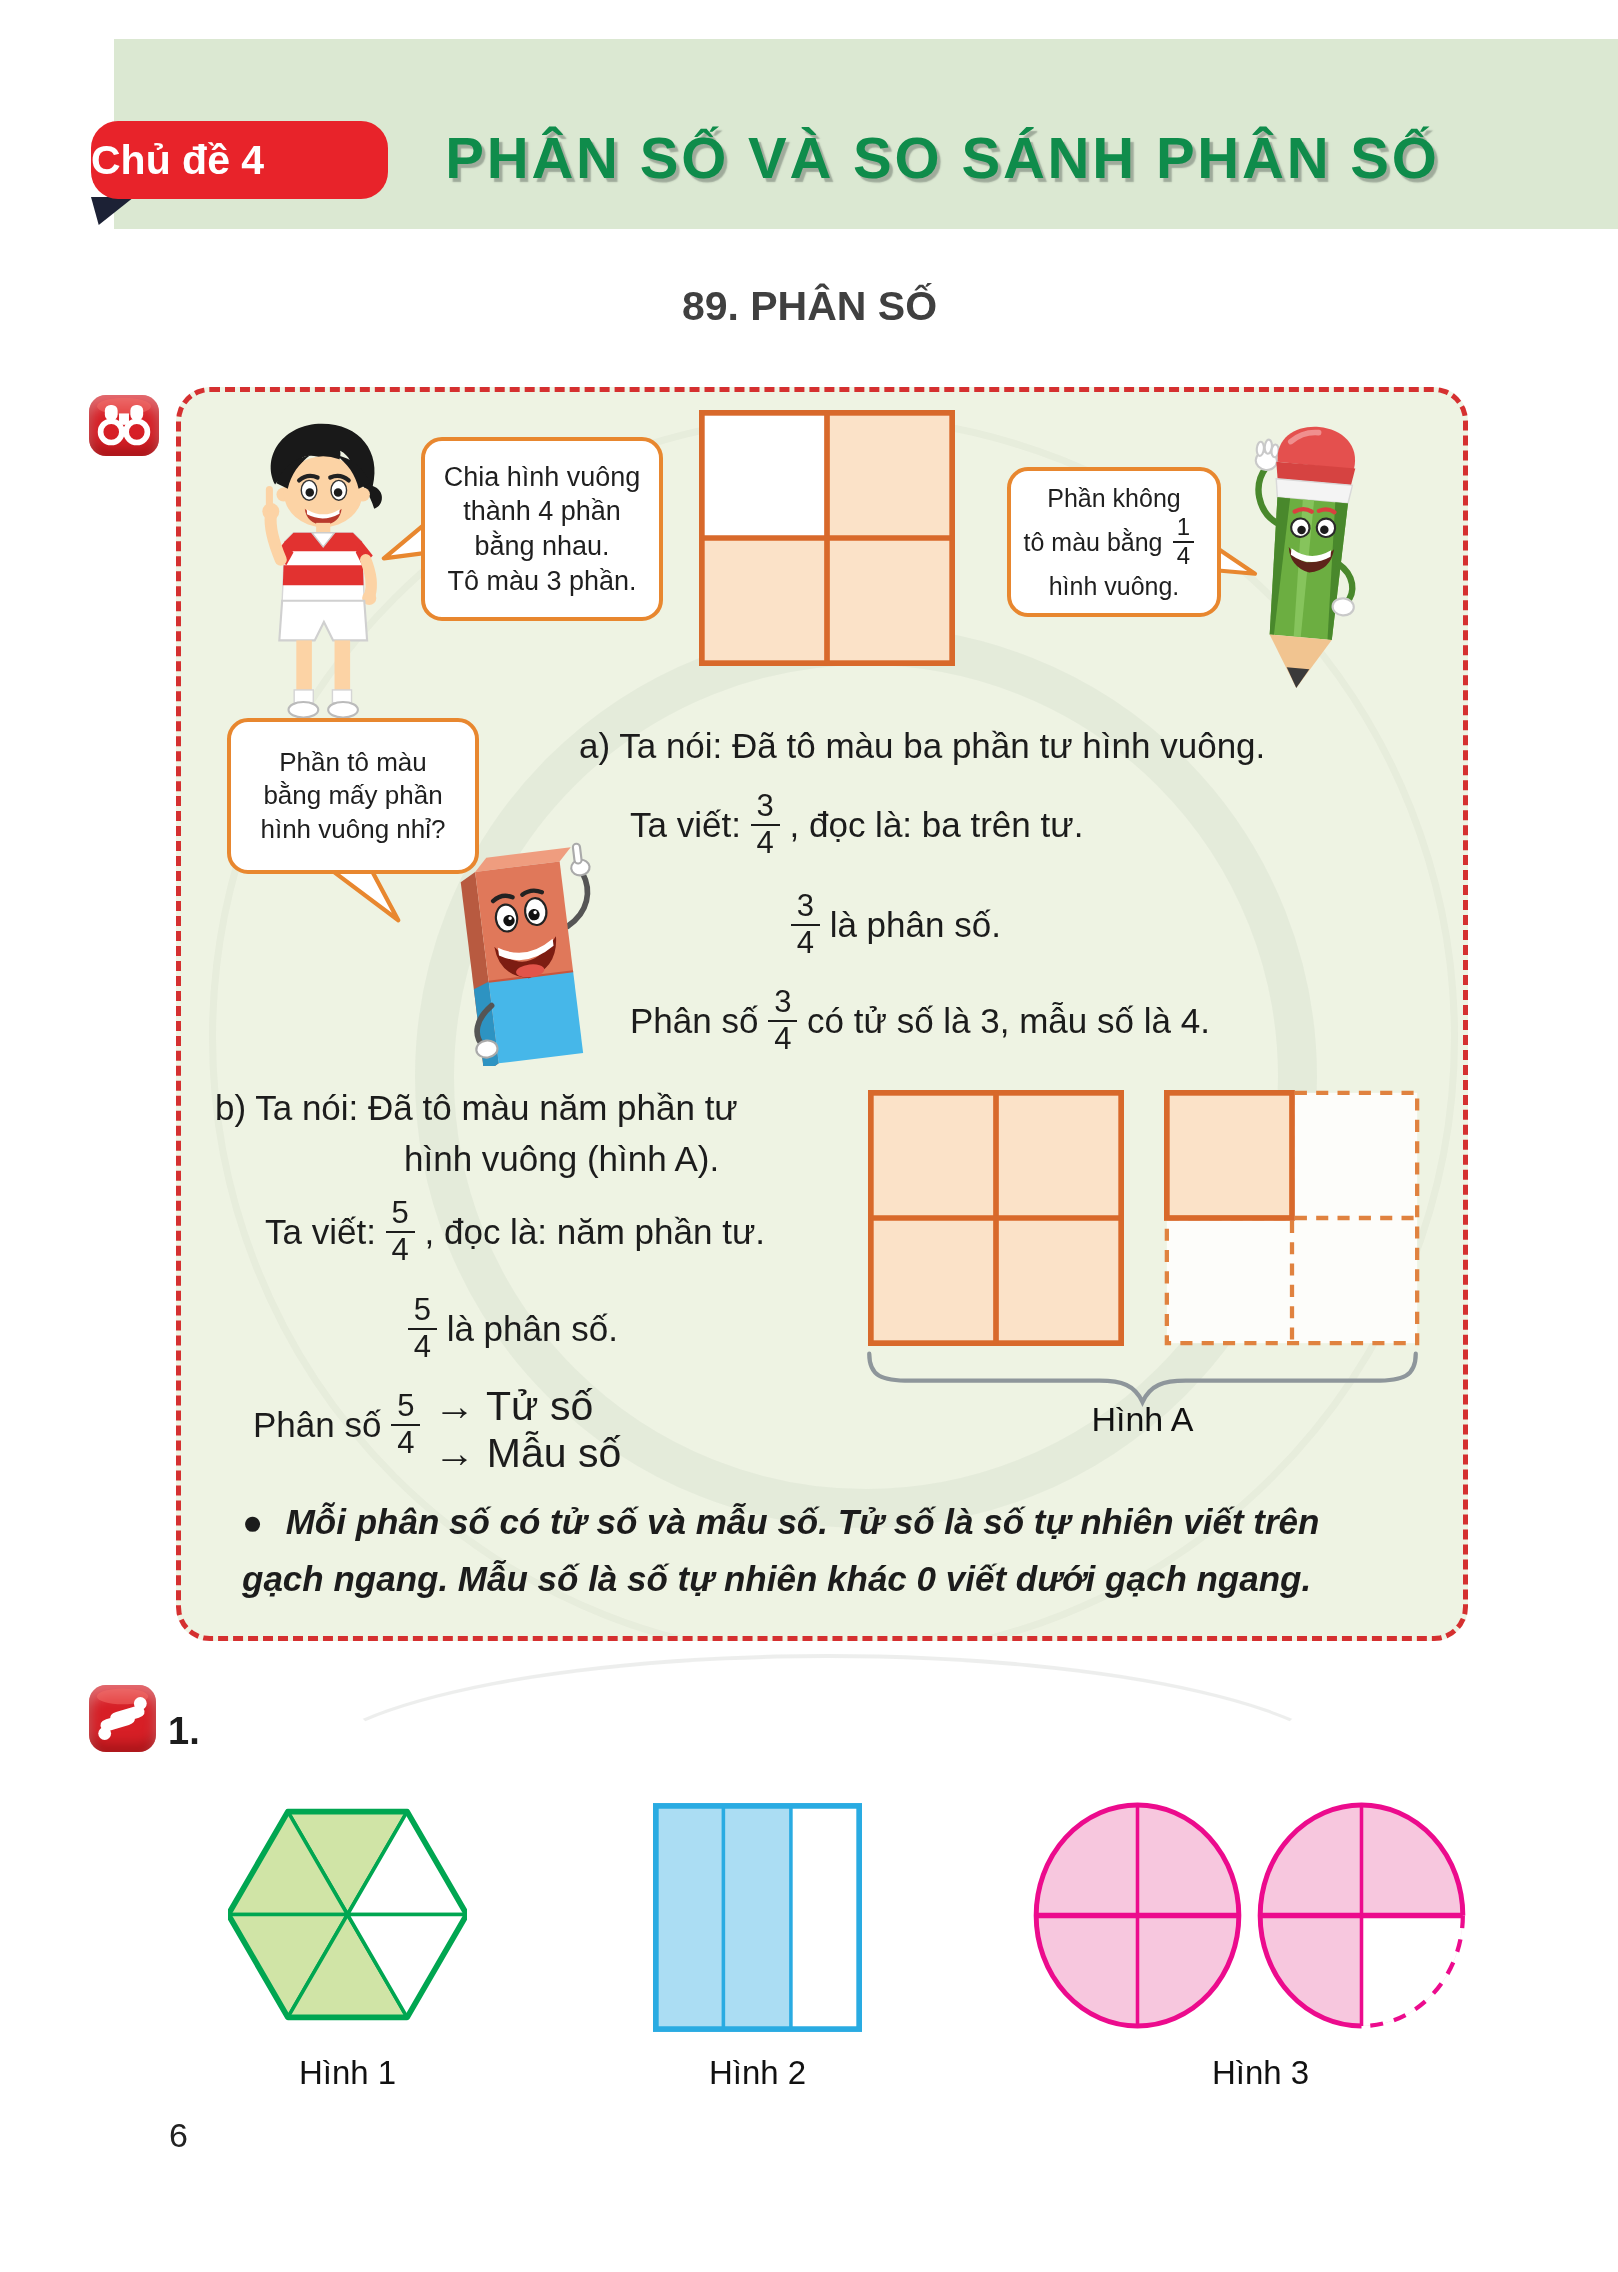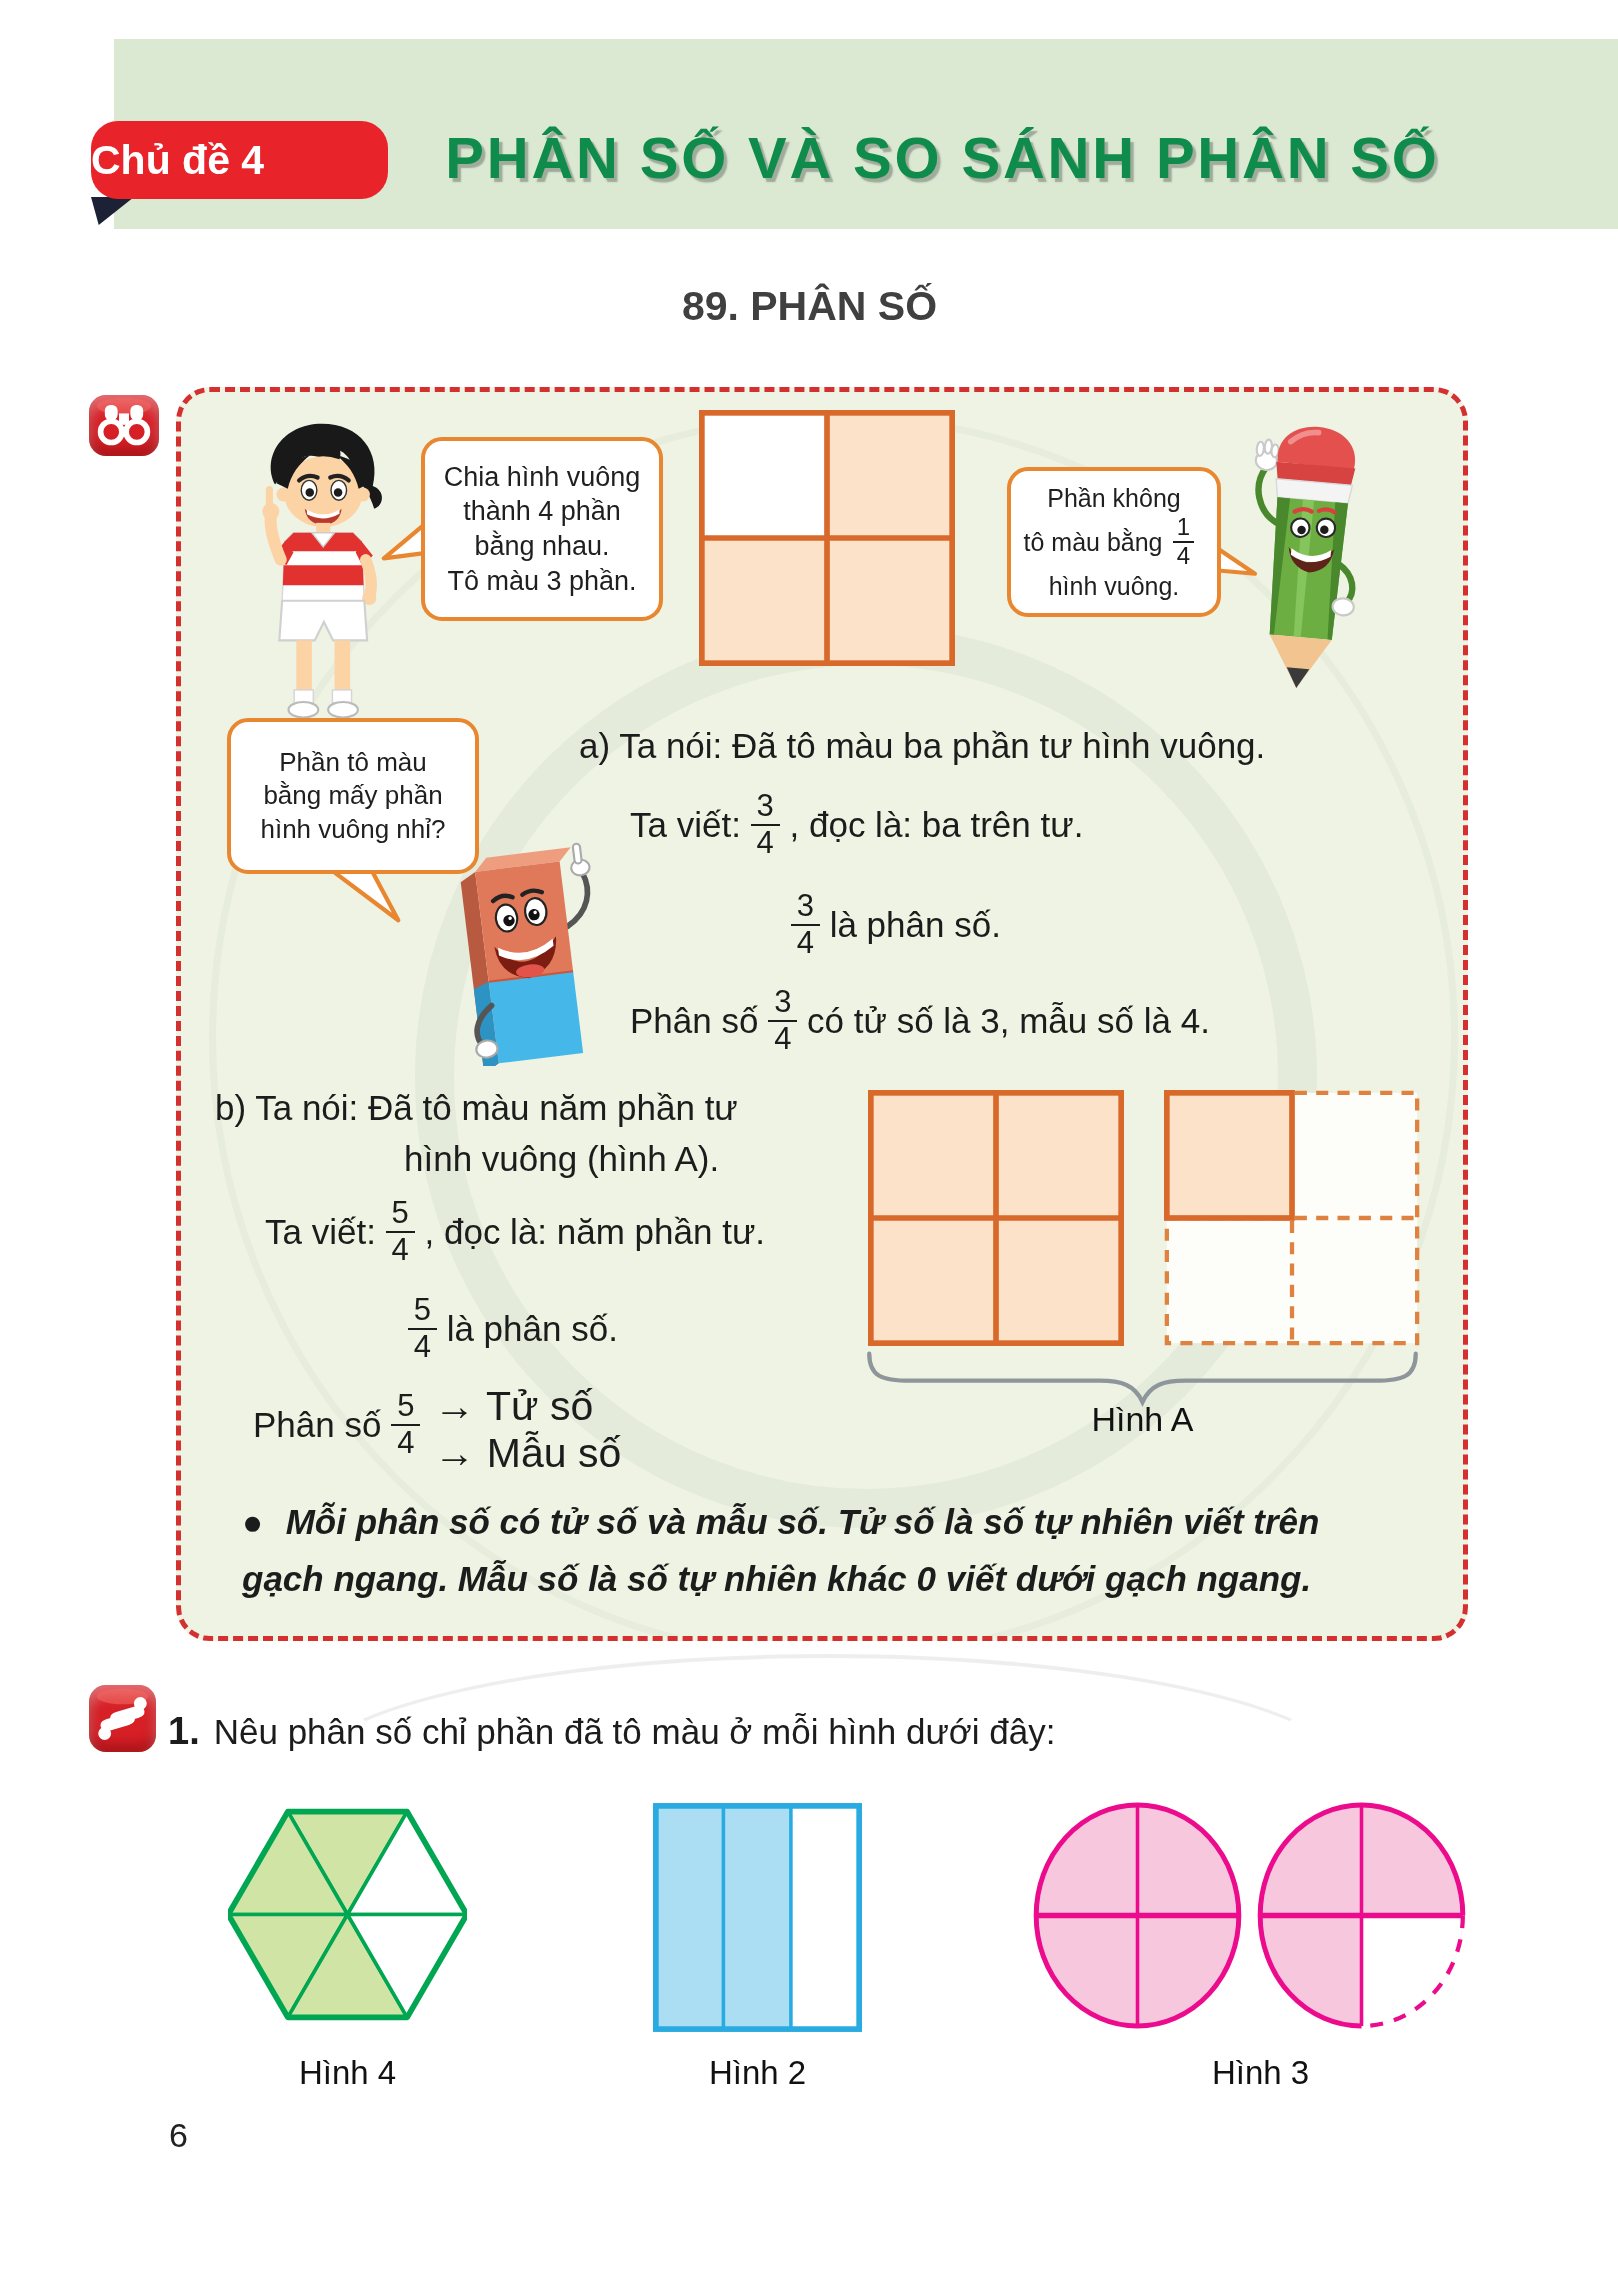--- a/index.html
+++ b/index.html
@@ -310,37 +310,36 @@
       <g fill="#ffffff">
         <path d="M18,62 Q12,52 24,48 L52,40 Q62,37 64,45 Q66,53 56,56 L30,64 Q20,68 18,62 Z"></path>
         <circle cx="22" cy="68" r="9"></circle>
         <path d="M76,32 Q82,42 70,46 L42,54 Q32,57 30,49 Q28,41 38,38 L64,30 Q74,26 76,32 Z"></path>
         <circle cx="72" cy="26" r="9"></circle>
       </g>
     </svg>
   </div>
   <div id="exercise-line">
     <span id="exercise-num">1.</span>
-    <span id="exercise-text">Nêu phân số chỉ phần đã tô màu ở mỗi hình dưới đây:</span>
   </div>
 
   <div id="wm-arc"></div>
 
   <svg class="abs" style="left:228px;top:1808px;" width="239" height="213" viewBox="0 0 336 300">
     <g stroke="#00a651" stroke-width="5" stroke-linejoin="round">
       <polygon points="84,5 252,5 168,150" fill="#d0e4a6"></polygon>
       <polygon points="0,150 84,5 168,150" fill="#d0e4a6"></polygon>
       <polygon points="84,295 0,150 168,150" fill="#d0e4a6"></polygon>
       <polygon points="252,295 84,295 168,150" fill="#d0e4a6"></polygon>
       <polygon points="252,5 336,150 168,150" fill="#ffffff"></polygon>
       <polygon points="336,150 252,295 168,150" fill="#ffffff"></polygon>
     </g>
     <polygon points="84,5 252,5 336,150 252,295 84,295 0,150" fill="none" stroke="#00a651" stroke-width="8" stroke-linejoin="round"></polygon>
   </svg>
-  <div class="fig-label" style="left:234px;top:2054px;">Hình 4</div>
+  <div class="fig-label" style="left:234px;top:2054px;">Hình 1</div>
 
   <svg class="abs" style="left:653px;top:1803px;" width="209" height="229" viewBox="0 0 294 322">
     <rect x="4" y="4" width="286" height="314" fill="#ffffff"></rect>
     <rect x="4" y="4" width="95" height="314" fill="#abddf3"></rect>
     <rect x="99" y="4" width="95" height="314" fill="#abddf3"></rect>
     <line x1="99" y1="4" x2="99" y2="318" stroke="#29abe2" stroke-width="5"></line>
     <line x1="194" y1="4" x2="194" y2="318" stroke="#29abe2" stroke-width="5"></line>
     <rect x="4" y="4" width="286" height="314" fill="none" stroke="#29abe2" stroke-width="8"></rect>
   </svg>
   <div class="fig-label" style="left:644px;top:2054px;">Hình 2</div>

